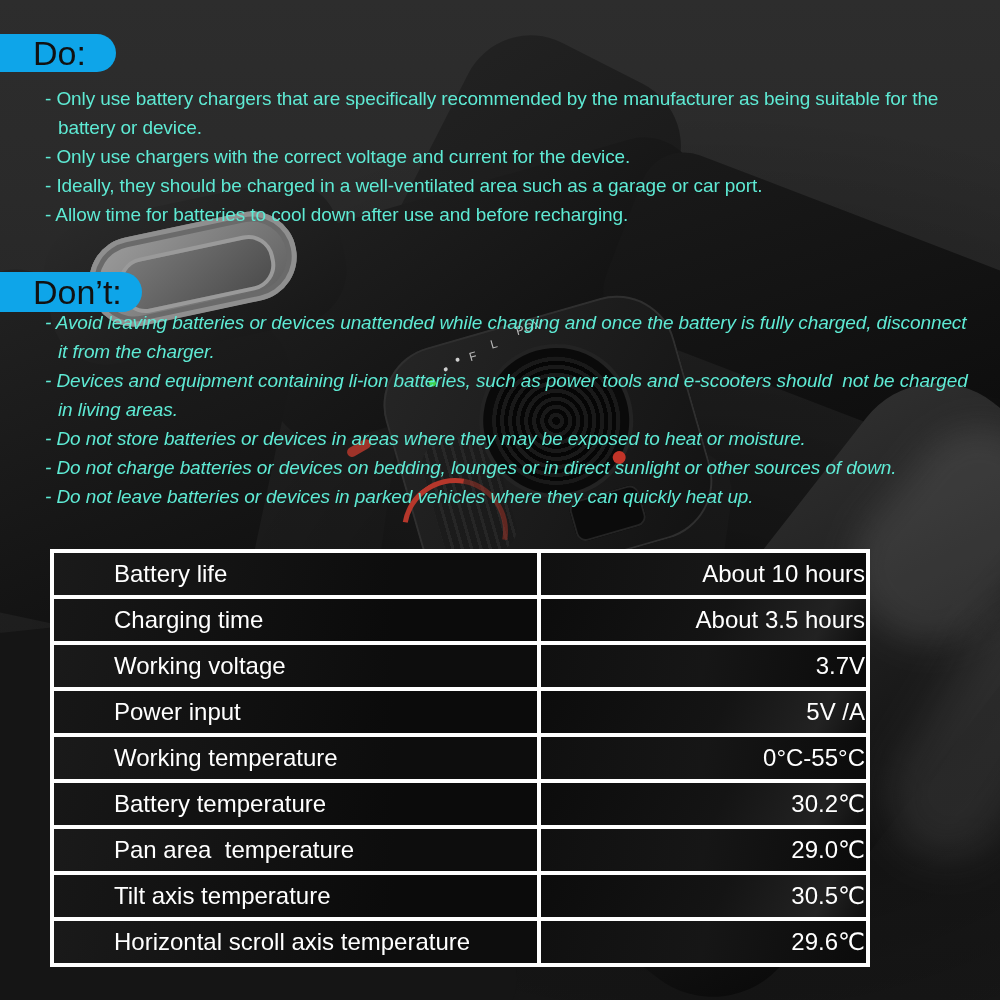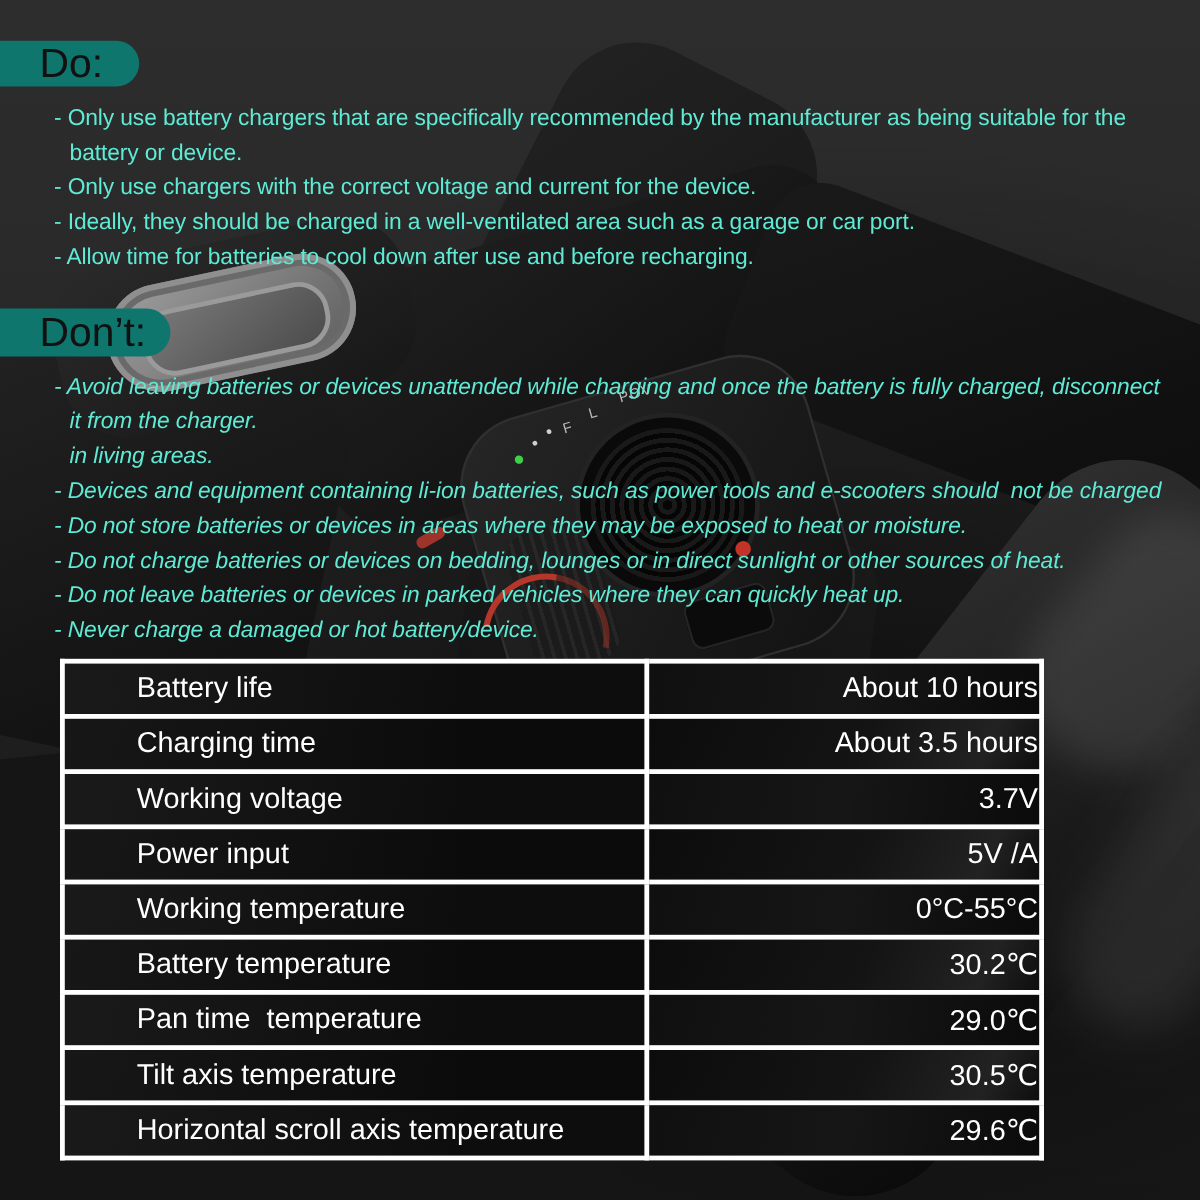--- a/index.html
+++ b/index.html
@@ -58,25 +58,25 @@
   .red-arc{left:402px;top:478px;width:96px;height:96px;border-radius:50%;
      border:5px solid transparent;border-top-color:#b5372b;border-right-color:rgba(181,55,43,.45);
      transform:rotate(-35deg);}
   .red-sliver{left:346px;top:443px;width:26px;height:10px;border-radius:5px;
      transform:rotate(-30deg);background:#b5372b;opacity:.85;}
   .emboss{left:788px;top:568px;transform:rotate(72deg);transform-origin:left top;
      color:rgba(255,255,255,.07);font-size:36px;font-weight:bold;letter-spacing:12px;}
 
   
   .content{position:absolute;inset:0;z-index:5;}
-  .badge{position:absolute;left:0;background:#0f766e;color:#111;
+  .badge{position:absolute;left:0;background:#0ea5e9;color:#111;
      border-radius:0 20px 20px 0;display:flex;align-items:center;
      font-size:34px;padding-left:33px;box-sizing:border-box;}
   .badge-do{top:34px;height:38px;width:116px;}
-  .badge-dont{top:257px;height:40px;width:142px;}
+  .badge-dont{top:272px;height:40px;width:142px;}
   .list{position:absolute;left:45px;right:20px;color:#5eead4;}
   .list-do{top:84px;}
   .list-dont{top:308px;font-style:italic;}
   .tline{font-size:19px;line-height:29px;white-space:pre;letter-spacing:-0.1px;}
   .cont{padding-left:13px;}
 
   .spec{position:absolute;left:50px;top:549px;width:820px;border-collapse:collapse;
      border:4px solid #fff;}
   .spec td{border:4px solid #fff;height:40px;color:#fff;font-size:24px;}
   .spec .c1{width:513px;} .spec .c2{width:390px;}
@@ -147,34 +147,31 @@
     <div class="badge badge-dont">
       <span>Don’t:</span>
     </div>
 
     <div class="list list-dont">
       <div>
         <div class="tline">- Avoid leaving batteries or devices unattended while charging and once the battery is fully charged, disconnect</div>
         <div class="tline cont">it from the charger.</div>
       </div>
       <div>
+        <div class="tline">- Devices and equipment containing li-ion batteries, such as power tools and e-scooters should  not be charged</div>
         <div class="tline cont">in living areas.</div>
-        <div class="tline">- Devices and equipment containing li-ion batteries, such as power tools and e-scooters should  not be charged</div>
       </div>
       <div>
         <div class="tline">- Do not store batteries or devices in areas where they may be exposed to heat or moisture.</div>
       </div>
       <div>
-        <div class="tline">- Do not charge batteries or devices on bedding, lounges or in direct sunlight or other sources of heat.</div>
+        <div class="tline">- Do not charge batteries or devices on bedding, lounges or in direct sunlight or other sources of down.</div>
       </div>
       <div>
         <div class="tline">- Do not leave batteries or devices in parked vehicles where they can quickly heat up.</div>
-      </div>
-      <div>
-        <div class="tline">- Never charge a damaged or hot battery/device.</div>
       </div>
     </div>
 
     <table class="spec">
       <colgroup>
           <col class="c1">
           <col class="c2">
         </colgroup>
       <tbody>
         <tr>
@@ -195,21 +192,21 @@
         </tr>
         <tr>
           <td class="lbl"><span class="pre">Working temperature</span></td>
           <td class="val"><span class="pre">0°C-55°C</span></td>
         </tr>
         <tr>
           <td class="lbl"><span class="pre">Battery temperature</span></td>
           <td class="val"><span class="pre">30.2℃</span></td>
         </tr>
         <tr>
-          <td class="lbl"><span class="pre">Pan time  temperature</span></td>
+          <td class="lbl"><span class="pre">Pan area  temperature</span></td>
           <td class="val"><span class="pre">29.0℃</span></td>
         </tr>
         <tr>
           <td class="lbl"><span class="pre">Tilt axis temperature</span></td>
           <td class="val"><span class="pre">30.5℃</span></td>
         </tr>
         <tr>
           <td class="lbl"><span class="pre">Horizontal scroll axis temperature</span></td>
           <td class="val"><span class="pre">29.6℃</span></td>
         </tr>

